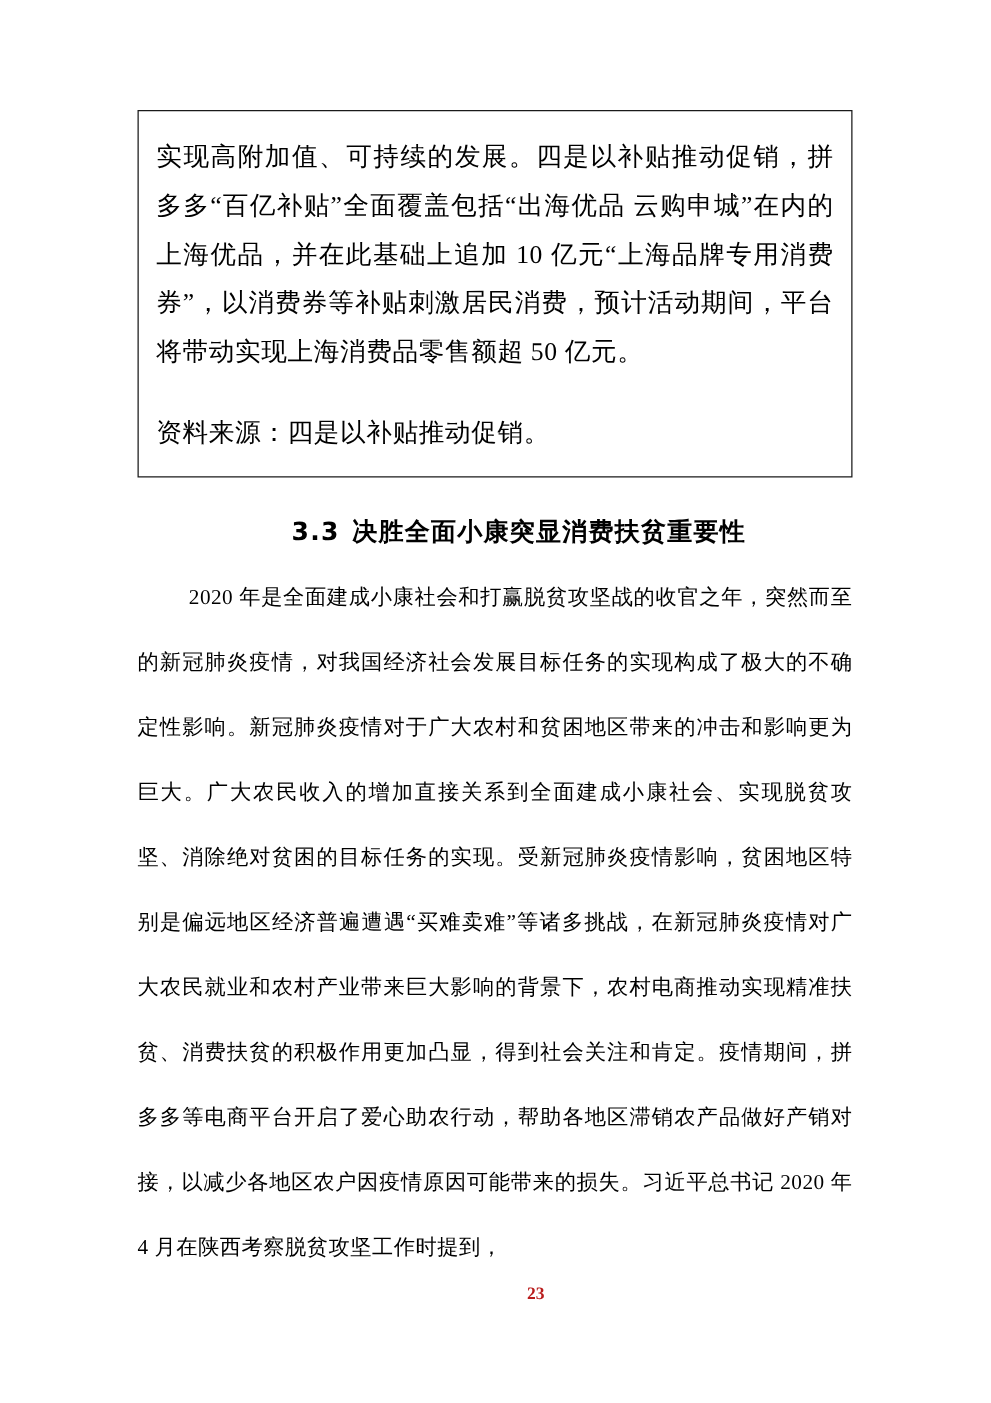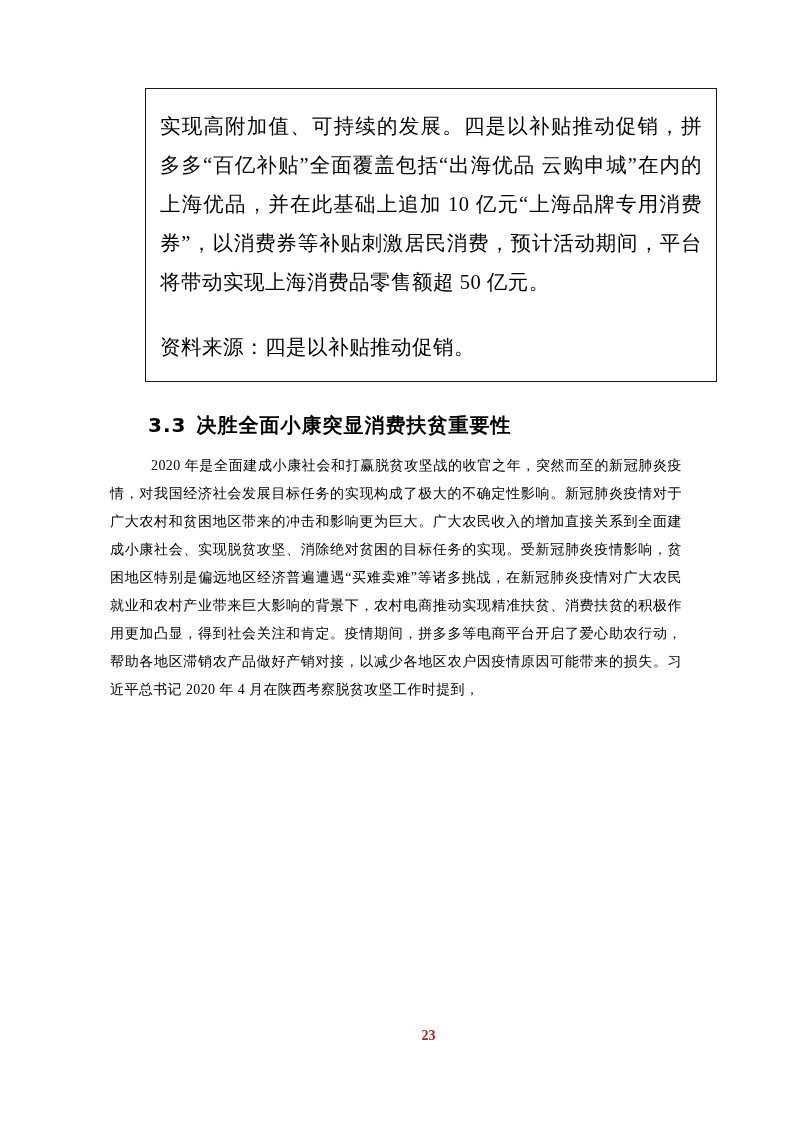--- a/index.html
+++ b/index.html
@@ -28,21 +28,20 @@
     left: 110px;
     top: 88px;
     width: 572px;
   }
   
   .box {
     border: 1.5px solid #1a1a1a;
     box-sizing: border-box;
     padding: 18px 14px 14px 14px;
     width: 572px;
-    margin-left: 35px;
   }
   .box p {
     margin: 0;
     font-size: 20.5px;
     line-height: 39px;
     letter-spacing: 0.5px;
     text-align: justify;
     text-justify: inter-ideograph;
     text-indent: 0;
   }
@@ -51,28 +50,29 @@
   }
   
   h2.section-heading {
     font-family: "DejaVu Sans", "Liberation Sans", sans-serif;
     font-weight: bold;
     font-size: 20px;
     letter-spacing: 1px;
     margin: 26px 0 10px 0;
     padding-left: 38px;
     line-height: 34px;
+    text-align: center;
   }
   h2.section-heading .num {
     margin-right: 10px;
   }
   
   .body-par {
-    font-size: 14px;
-    line-height: 28px;
+    font-size: 17px;
+    line-height: 52px;
     letter-spacing: 0.4px;
     text-align: justify;
     text-justify: inter-ideograph;
     text-indent: 41px;
     margin: 4px 0 0 0;
   }
   .page-number {
     position: absolute;
     left: 0;
     top: 1028px;

